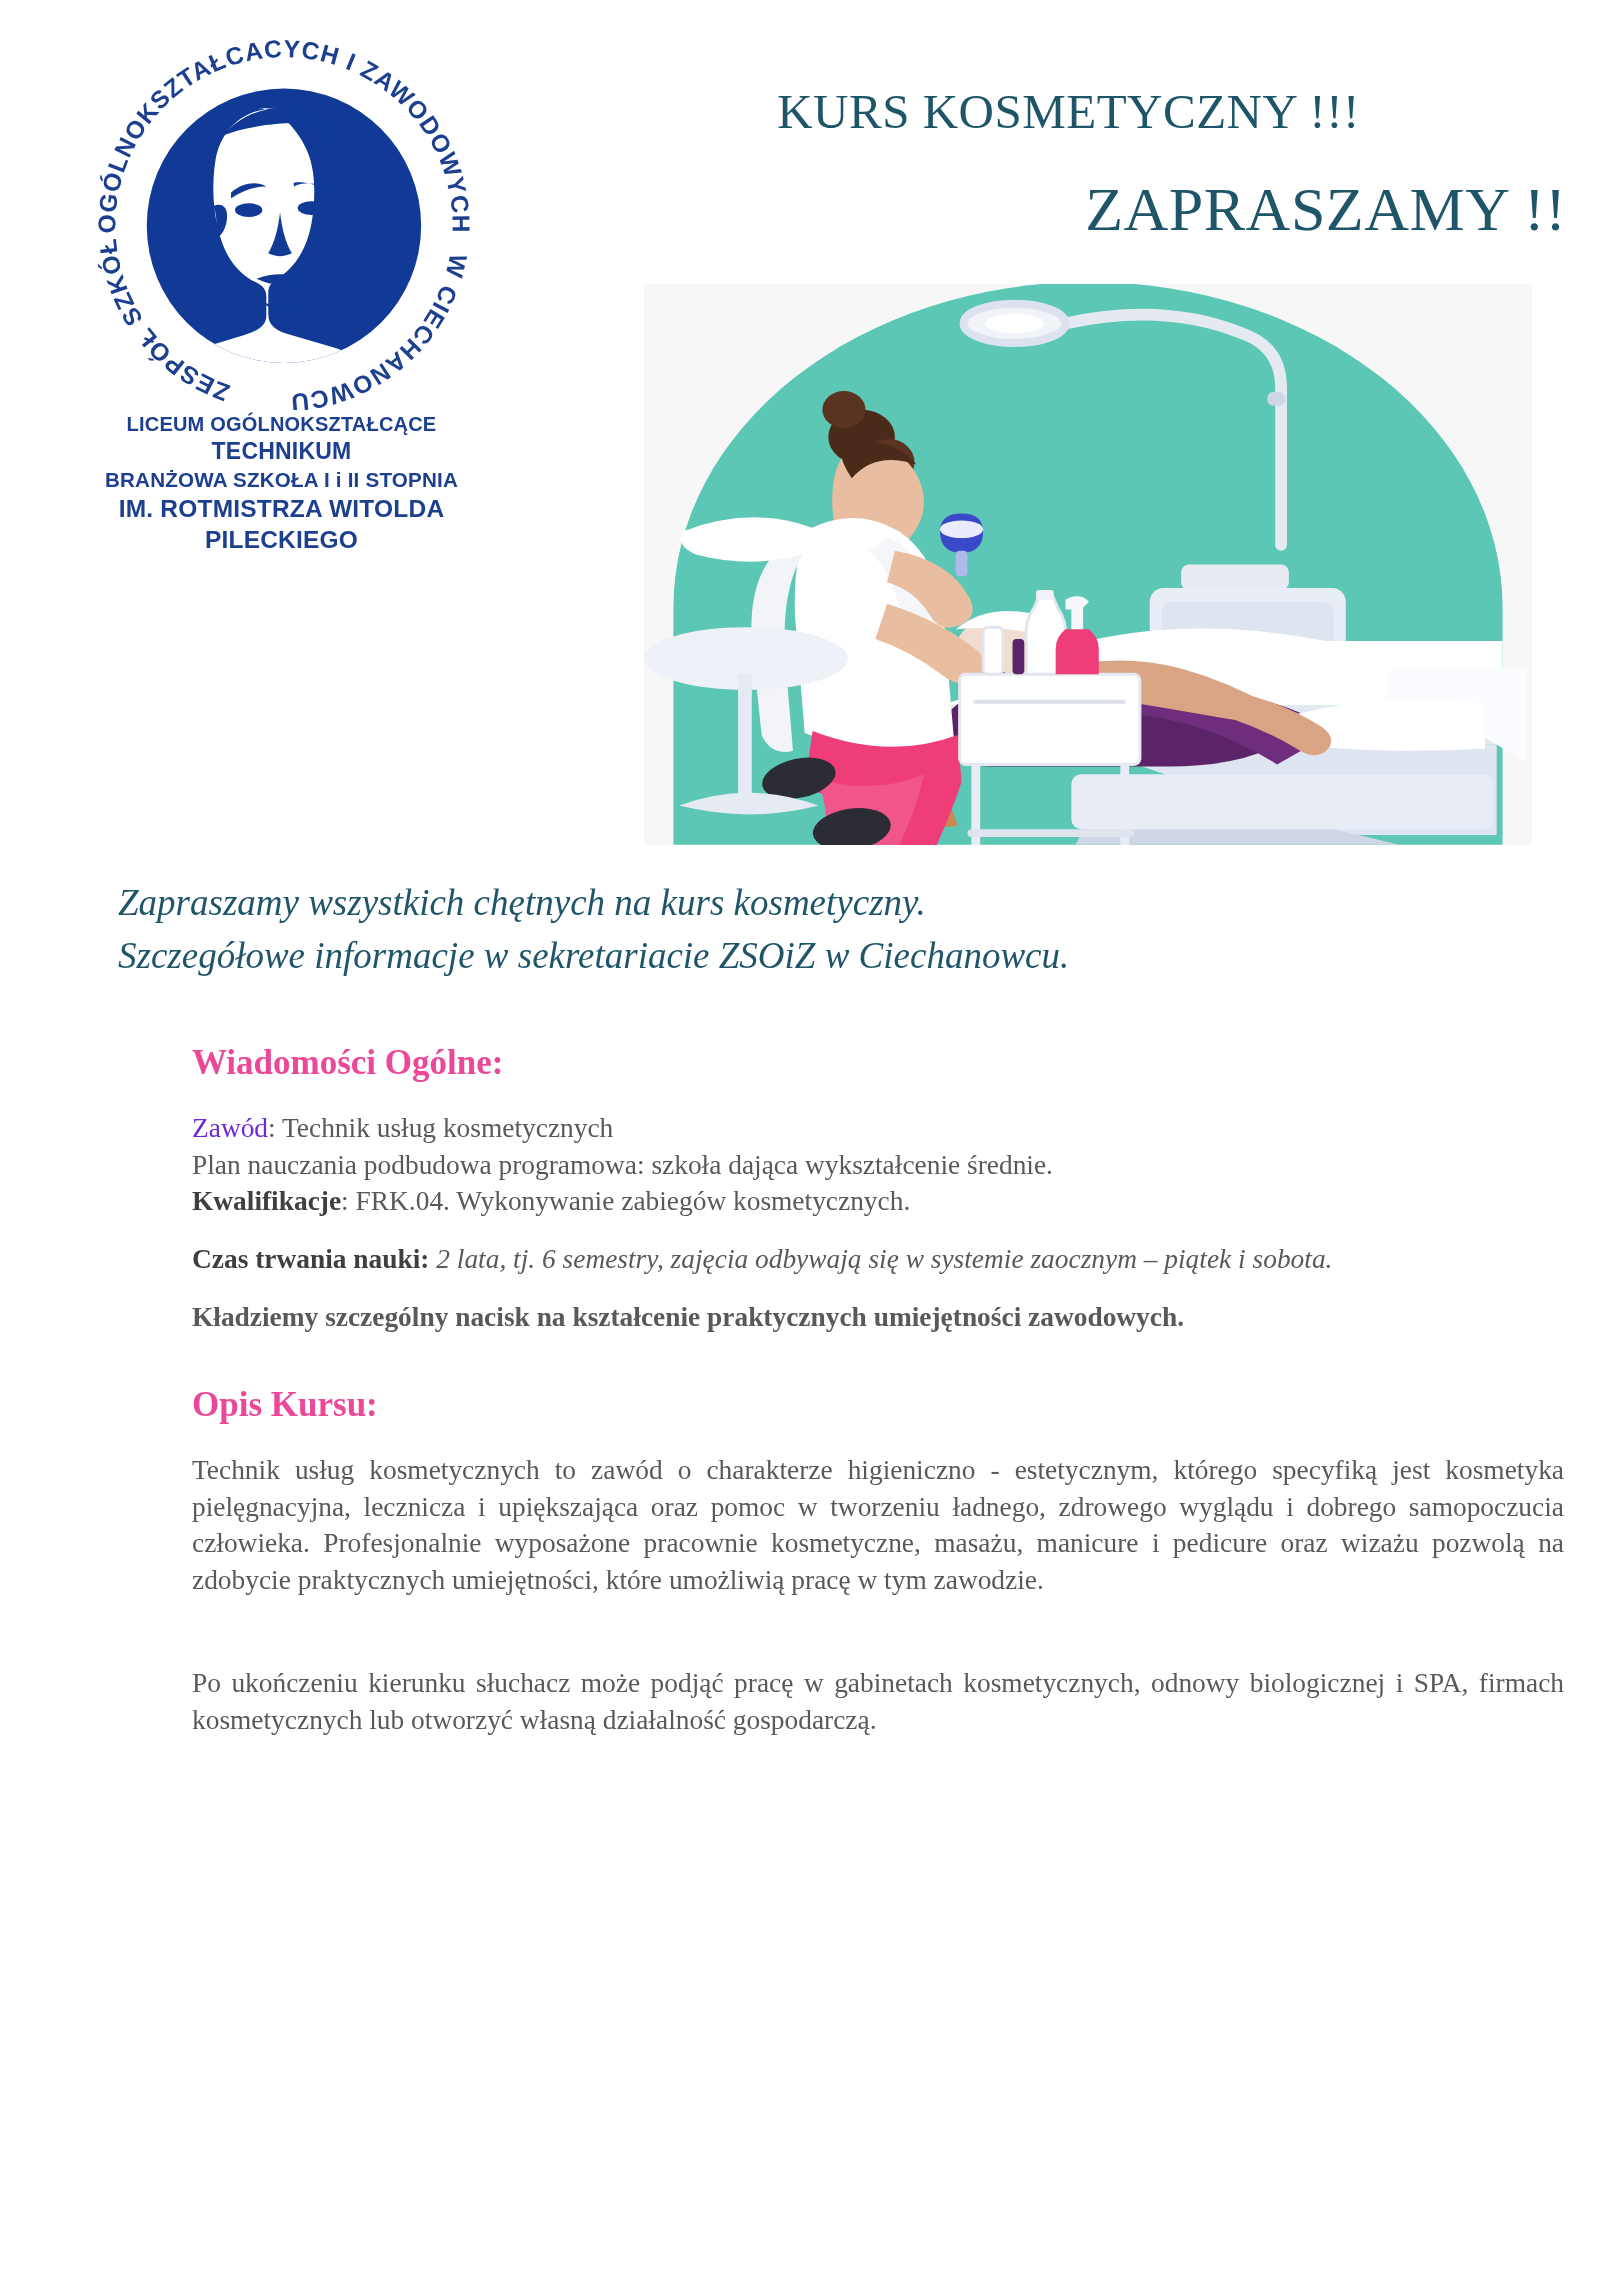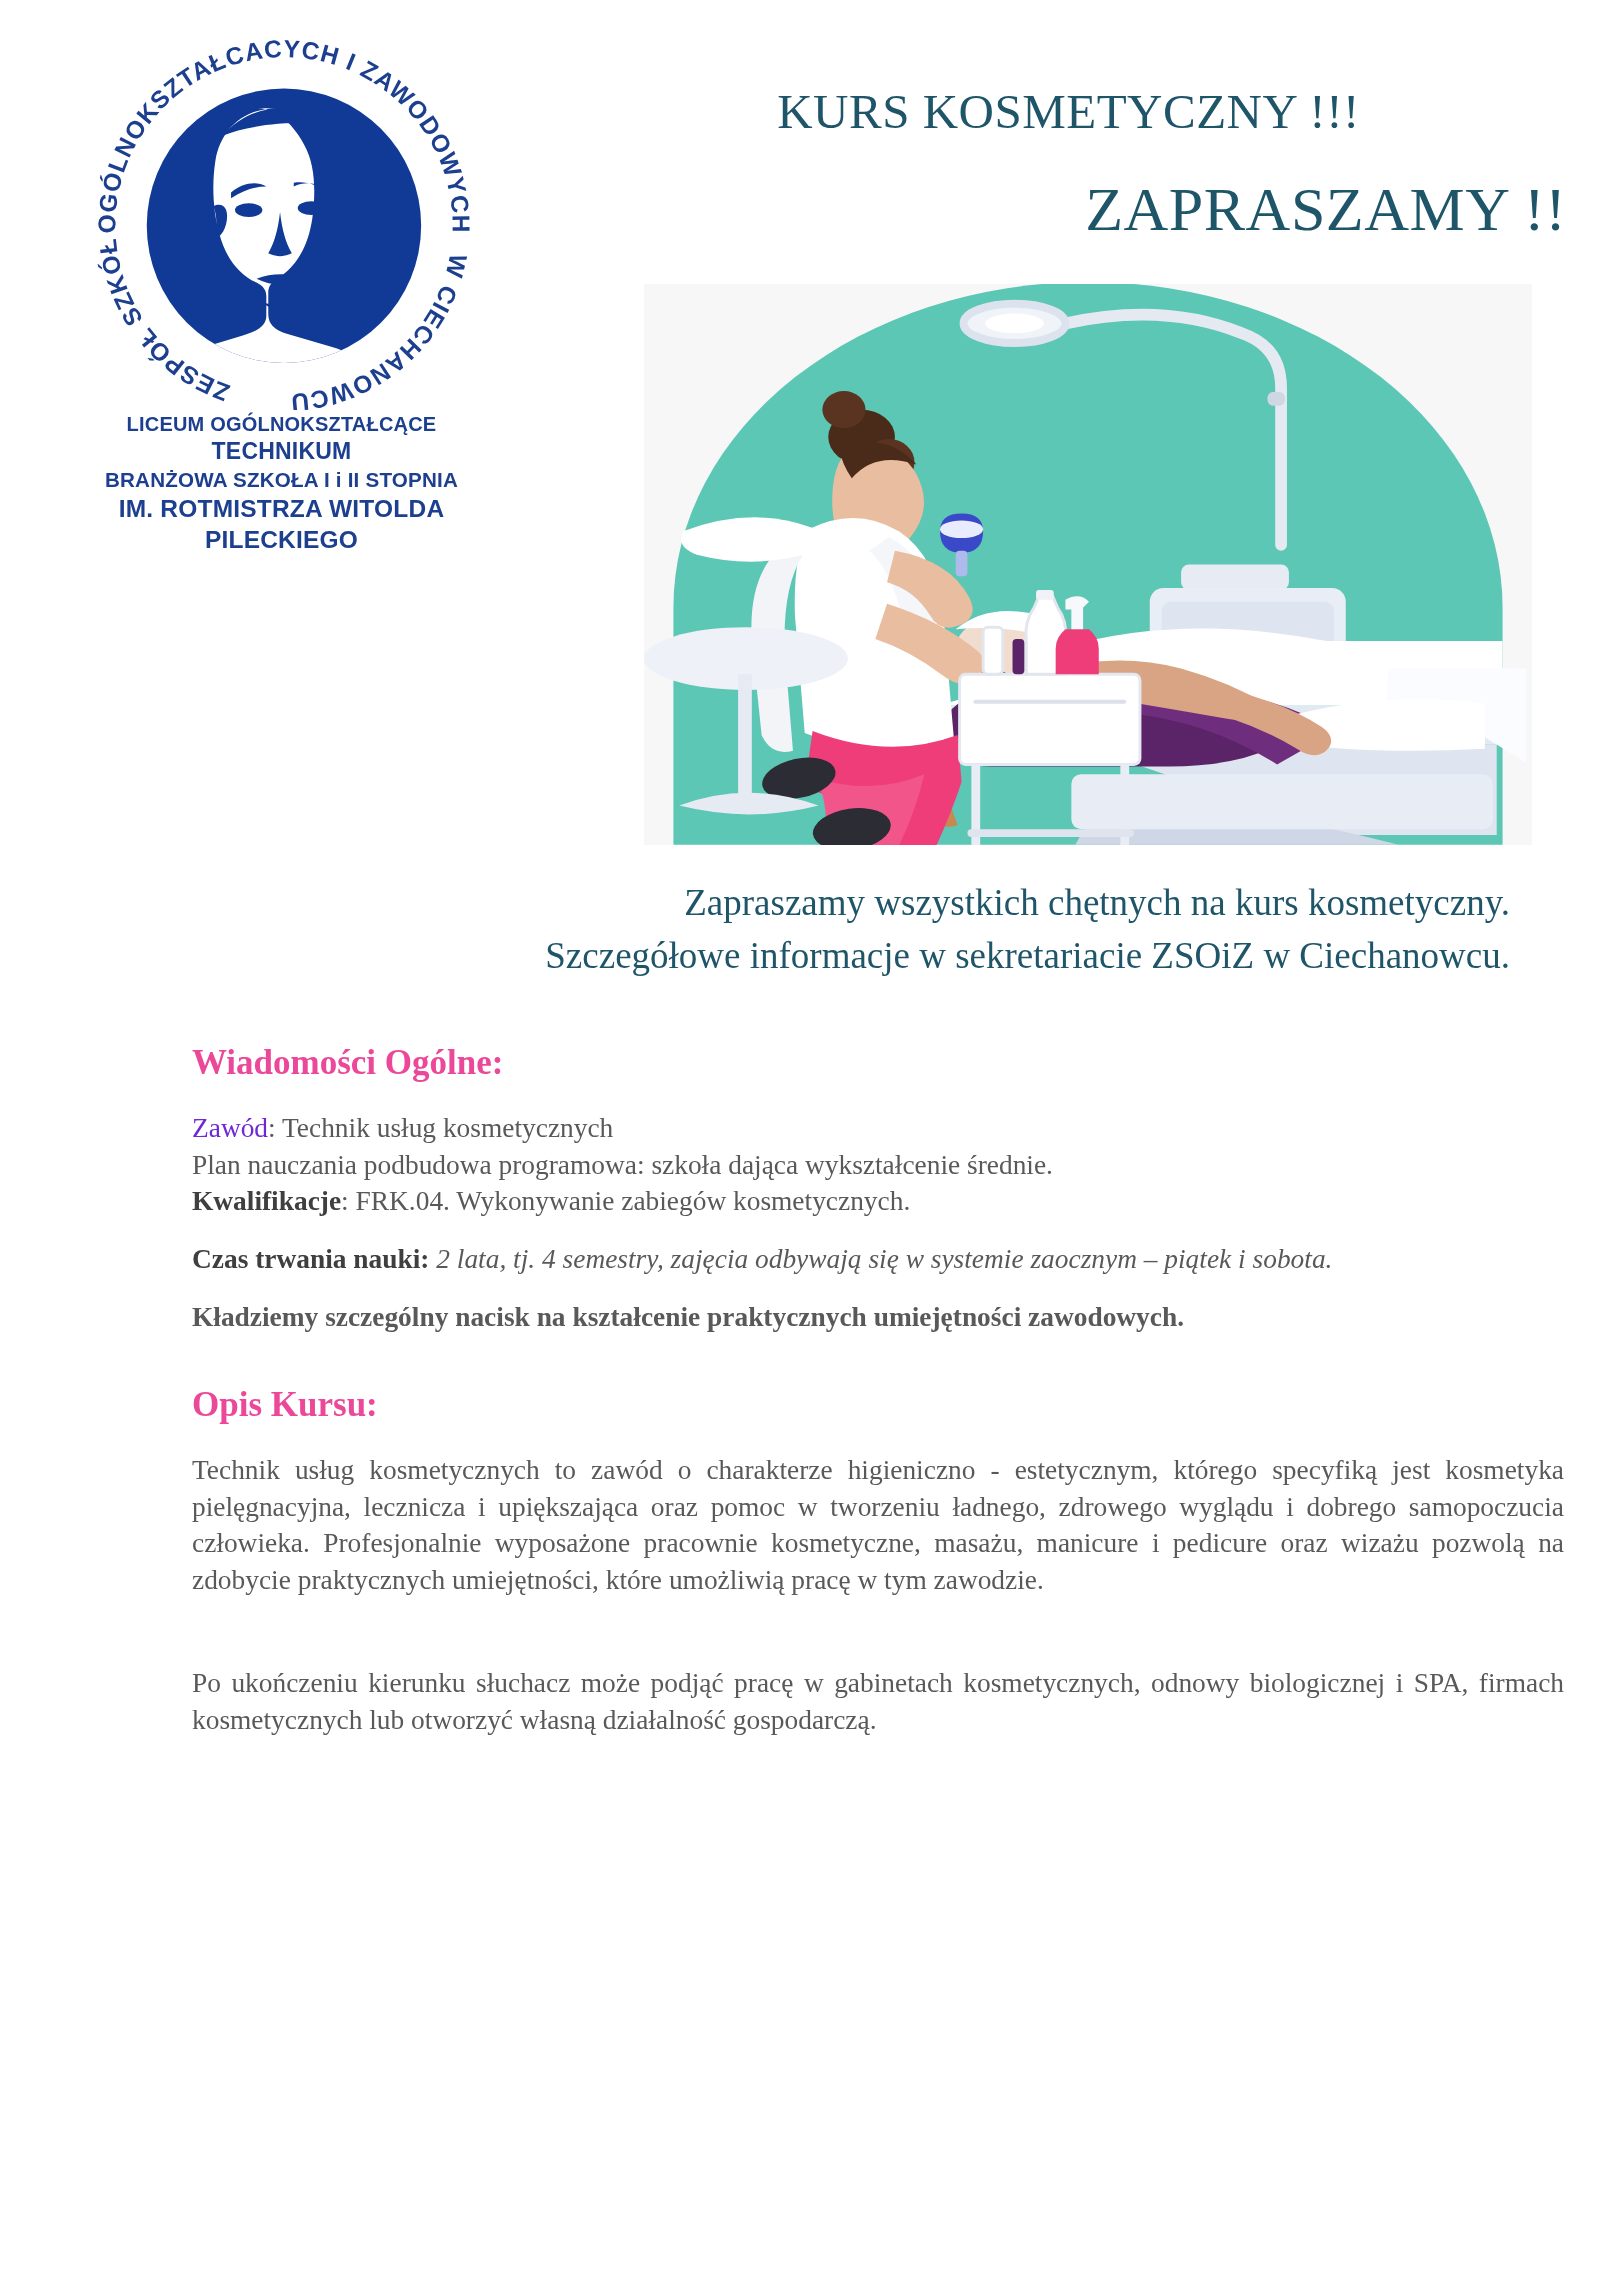--- a/index.html
+++ b/index.html
@@ -96,24 +96,25 @@
     overflow: hidden;
   }
   .illustration-wrap svg { display: block; width: 888px; height: 561px; }
 
   
   .invite {
     position: absolute;
     left: 118px;
     top: 877px;
     width: 1392px;
-    text-align: right;
+    text-align: left;
     color: #1f5568;
     font-size: 37px;
     line-height: 1.42;
+    font-style: italic;
   }
 
   
   .content {
     position: absolute;
     left: 192px;
     top: 1041px;
     width: 1372px;
   }
 
@@ -338,21 +339,21 @@
 
     <div class="h-sub">Wiadomości Ogólne:</div>
 
     <div class="para">
       <span style="font-weight:normal;color:#6d28d9;">Zawód</span><span>: Technik usług kosmetycznych</span><br>
       <span>Plan nauczania podbudowa programowa: szkoła dająca wykształcenie średnie.</span><br>
       <span style="font-weight:bold;color:#3f3f3f;">Kwalifikacje</span><span>: FRK.04. Wykonywanie zabiegów  kosmetycznych.</span>
     </div>
 
     <div class="para">
-      <span style="font-weight:bold;color:#3f3f3f;">Czas trwania nauki:</span><i> 2 lata, tj. 4 semestry, zajęcia odbywają się w systemie zaocznym – piątek i sobota.</i>
+      <span style="font-weight:bold;color:#3f3f3f;">Czas trwania nauki:</span><i> 2 lata, tj. 6 semestry, zajęcia odbywają się w systemie zaocznym – piątek i sobota.</i>
     </div>
 
     <div class="para bold-all">Kładziemy szczególny nacisk na kształcenie praktycznych umiejętności zawodowych.</div>
 
     <div class="spacer-sm"></div>
 
     <div class="h-sub">Opis Kursu:</div>
 
     <div class="para justify">Technik usług kosmetycznych to zawód o charakterze higieniczno - estetycznym, którego specyfiką jest kosmetyka pielęgnacyjna, lecznicza i upiększająca oraz pomoc w tworzeniu ładnego, zdrowego wyglądu i dobrego samopoczucia człowieka. Profesjonalnie wyposażone pracownie kosmetyczne, masażu, manicure i pedicure oraz wizażu pozwolą na zdobycie praktycznych umiejętności, które umożliwią pracę w tym zawodzie.</div>
 

